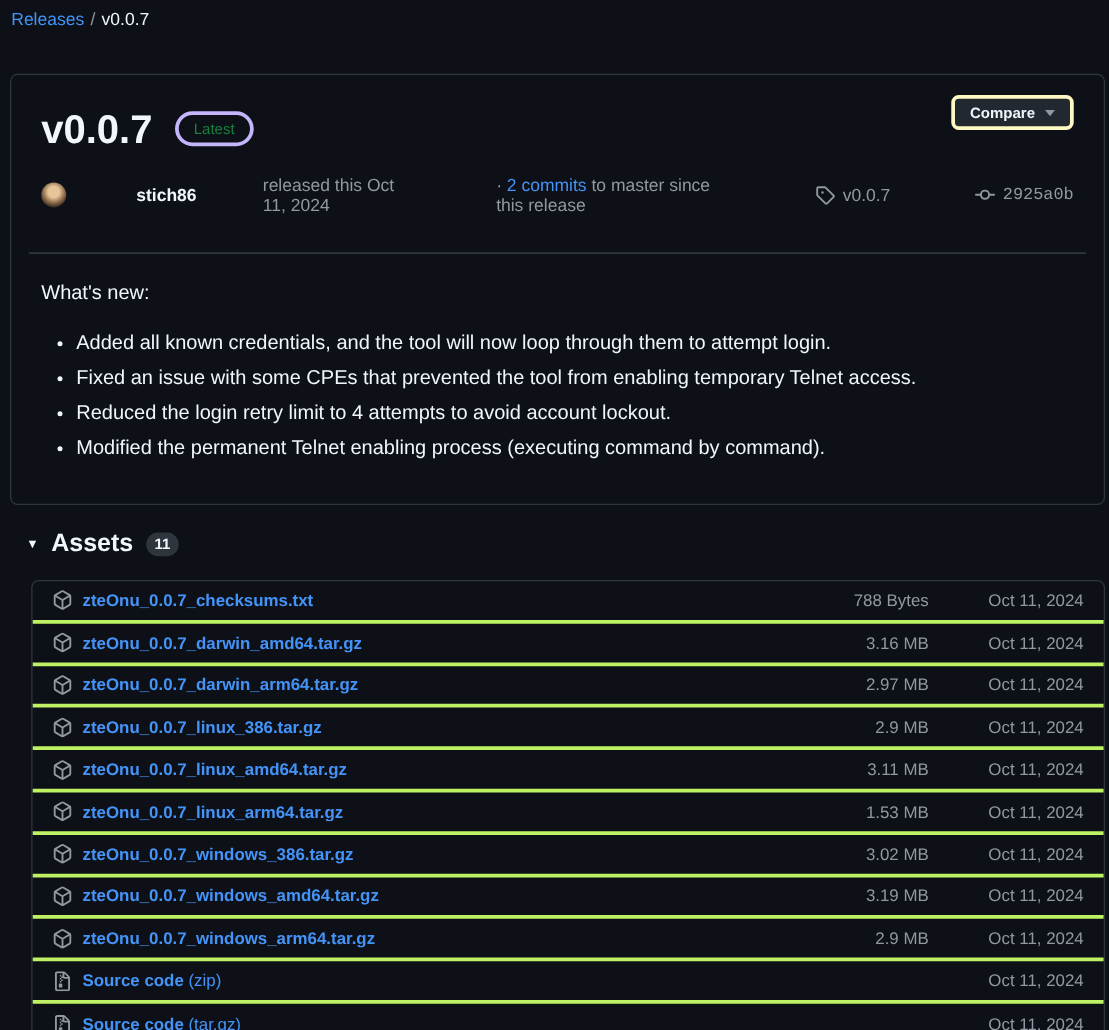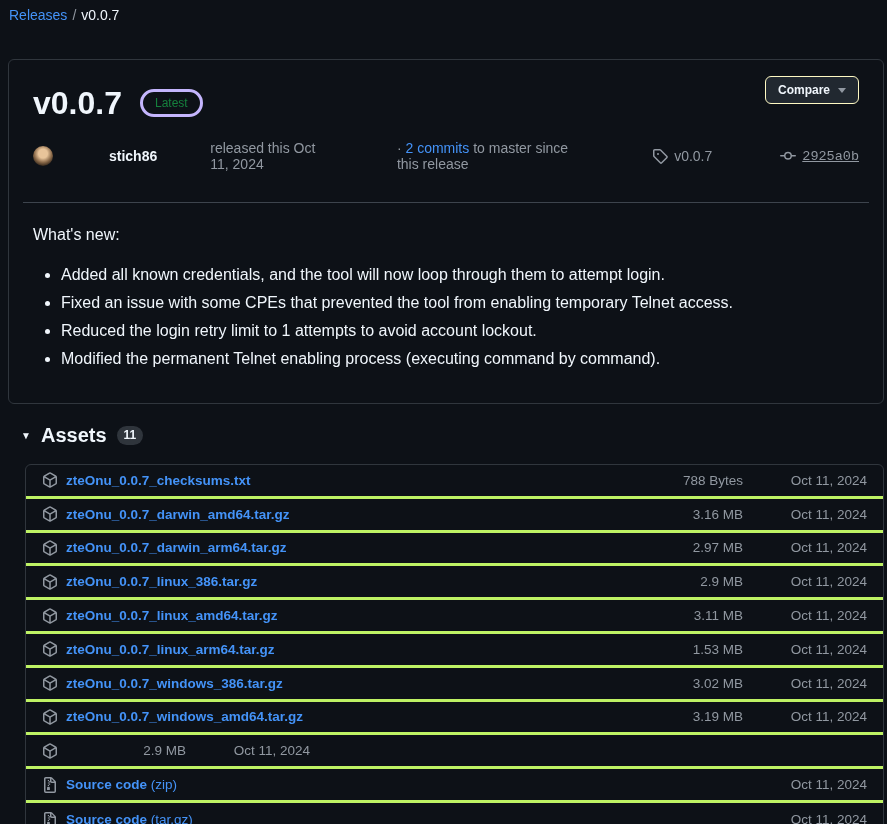--- a/index.html
+++ b/index.html
@@ -35,21 +35,21 @@
     border: 3px solid #c4b5fd;
     border-radius: 2em;
     padding: 2px 12px;
     font-size: 12px;
     font-weight: 500;
     line-height: 18px;
   }
   .compare-btn {
     display: flex; align-items: center; gap: 8px;
     background: #212830;
-    border: 1px solid #fef9c3;
+    border: 3px solid #fef9c3;
     border-radius: 6px;
     height: 28px;
     padding: 0 12px;
     font-size: 12px;
     font-weight: 600;
     color: #f0f6fc;
     cursor: pointer;
   }
   .caret-down {
     width: 0; height: 0;
@@ -64,21 +64,21 @@
     width: 20px; height: 20px; border-radius: 50%;
     background: radial-gradient(circle at 50% 38%, #e8c49a 28%, #8a6a4a 55%, #33261a 78%, #1c2230 100%);
     flex: 0 0 auto;
     margin-right: 8px;
   }
   .author-name { color: #f0f6fc; font-weight: 700; margin-right: 5px; }
   .commits-part { margin-left: 18px; }
   .commits-part a { color: #4493f8; }
   .meta-group { display: flex; align-items: center; margin-left: 24px; }
   .meta-group svg { fill: #9198a1; margin-right: 6px; flex: 0 0 auto; }
-  .sha { font-family: "Liberation Mono", "DejaVu Sans Mono", monospace; font-size: 13.5px; color: #9198a1; text-decoration: underline; }
+  .sha { font-family: "Liberation Mono", "DejaVu Sans Mono", monospace; font-size: 13.5px; color: #9198a1; }
 
   .divider { border: none; border-top: 1px solid #3d444d; margin: 30px -10px 0 -10px; }
 
   
   .whats-new { margin-top: 20px; font-size: 16px; line-height: 24px; color: #f0f6fc; }
   .notes-list { margin: 16px 0 0 0; padding-left: 28px; }
   .notes-list li { font-size: 16px; line-height: 24px; margin-bottom: 4px; color: #f0f6fc; }
 
   
   .assets-section { margin: 20px 3px 0 25px; }
@@ -156,21 +156,21 @@
     </span>
   </div>
 
   <hr class="divider">
 
   <div class="release-body">
     <p class="whats-new">What's new:</p>
     <ul class="notes-list">
         <li>Added all known credentials, and the tool will now loop through them to attempt login.</li>
         <li>Fixed an issue with some CPEs that prevented the tool from enabling temporary Telnet access.</li>
-        <li>Reduced the login retry limit to 1 attempts to avoid account lockout.</li>
+        <li>Reduced the login retry limit to 4 attempts to avoid account lockout.</li>
         <li>Modified the permanent Telnet enabling process (executing command by command).</li>
       </ul>
   </div>
 </section>
 
 <section class="assets-section">
   <div class="assets-header">
     <span class="tri">▼</span>
     <h2 class="assets-title">Assets</h2>
     <span class="counter">11</span>
@@ -254,20 +254,21 @@
     <a class="asset-name"><span class="nm">zteOnu_0.0.7_windows_amd64.tar.gz</span><span class="sfx"></span></a>
     <span class="asset-size">3.19 MB</span>
     <span class="asset-date">Oct 11, 2024</span>
   </div>
 
   <div class="asset-row">
     <svg class="icon pkg" width="16" height="16" viewBox="0 0 16 16">
           <path d="m8.878.392 5.25 3.045c.54.314.872.89.872 1.514v6.098a1.75 1.75 0 0 1-.872 1.514l-5.25 3.045a1.75 1.75 0 0 1-1.756 0l-5.25-3.045A1.75 1.75 0 0 1 1 11.049V4.951c0-.624.332-1.2.872-1.514L7.122.392a1.75 1.75 0 0 1 1.756 0ZM7.875 1.69l-4.63 2.685L8 7.133l4.755-2.758-4.63-2.685a.248.248 0 0 0-.25 0ZM2.5 5.677v5.372c0 .09.047.171.125.216l4.625 2.683V8.432Zm6.25 8.271 4.625-2.683a.25.25 0 0 0 .125-.216V5.677L8.75 8.432Z"></path>
         </svg>
 
+    <a class="asset-name"><span class="nm">zteOnu_0.0.7_windows_arm64.tar.gz</span><span class="sfx"></span></a>
     <span class="asset-size">2.9 MB</span>
     <span class="asset-date">Oct 11, 2024</span>
   </div>
 
   <div class="asset-row">
 
     <svg class="icon zip" width="16" height="16" viewBox="0 0 16 16">
           <path d="M3.5 1.75v12.5c0 .138.112.25.25.25h8.5a.25.25 0 0 0 .25-.25V6h-2.75A1.75 1.75 0 0 1 8 4.25V1.5H3.75a.25.25 0 0 0-.25.25Zm6 .062V4.25c0 .138.112.25.25.25h2.438L9.5 1.812ZM2 1.75C2 .784 2.784 0 3.75 0h5.086c.464 0 .909.184 1.237.513l3.414 3.414c.329.328.513.773.513 1.237v9.086A1.75 1.75 0 0 1 12.25 16h-8.5A1.75 1.75 0 0 1 2 14.25ZM5.8 3h1.2v1.2H5.8Zm1.2 1.2h1.2v1.2H7Zm-1.2 1.2h1.2v1.2H5.8Zm1.2 1.2h1.2v1.2H7Zm-1.2 1.2h1.2V9H5.8Zm.1 2h1.1a.85.85 0 0 1 .85.85v2.3H5.05v-2.3A.85.85 0 0 1 5.9 9.8Z"></path>
         </svg>
     <a class="asset-name"><span class="nm">Source code</span><span class="sfx"> (zip)</span></a>

